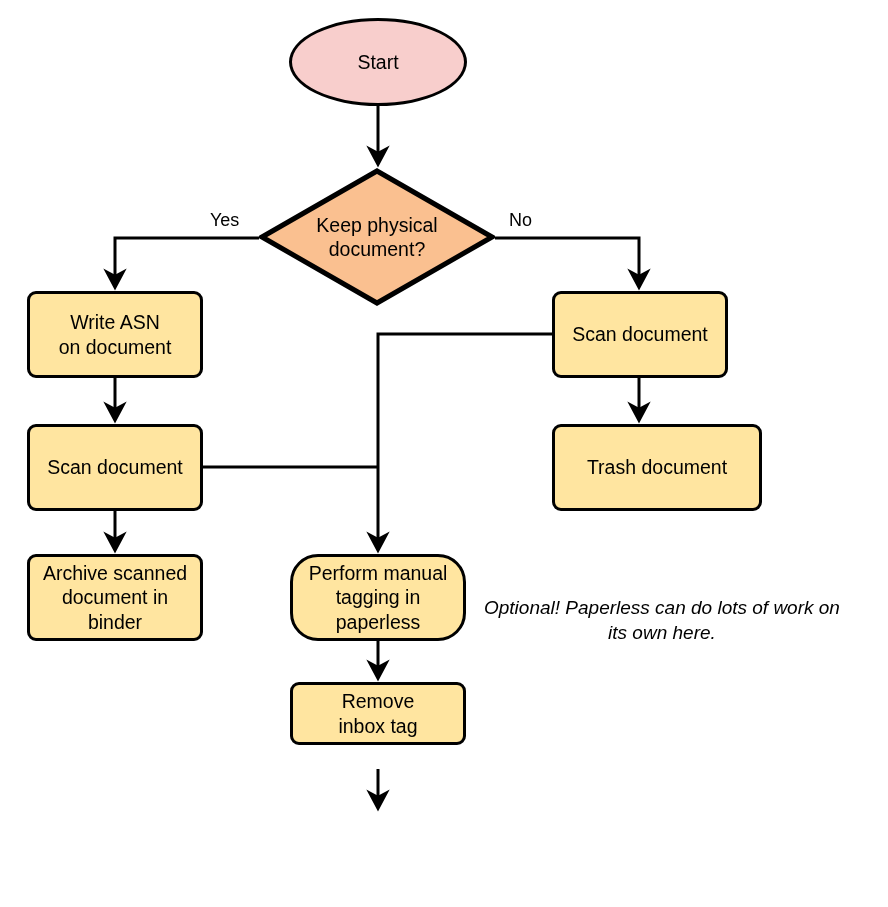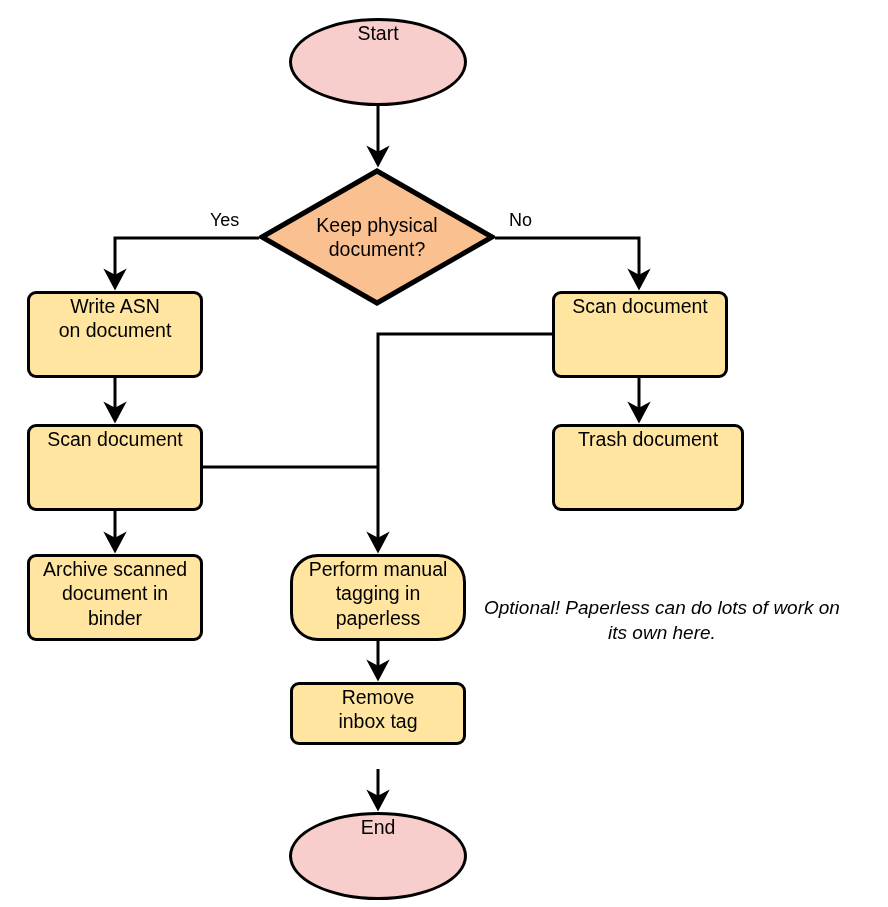--- a/index.html
+++ b/index.html
@@ -24,20 +24,21 @@
     left: 0;
     top: 0;
     width: 888px;
     height: 907px;
     pointer-events: none;
   }
   .node {
     position: absolute;
     box-sizing: border-box;
     display: flex;
+    align-items: center;
     justify-content: center;
     text-align: center;
     line-height: 1.25;
     font-size: 19.5px;
     color: #000000;
     white-space: pre-line;
   }
   .node-terminal {
     background: #f8cecc;
     border: 3px solid #000000;
@@ -147,35 +148,32 @@
   <div class="node node-process" style="left:27px; top:554px; width:176px; height:87px;">
     <span>Archive scanned
 document in
 binder</span>
   </div>
 
   <div class="node node-process" style="left:552px; top:291px; width:176px; height:87px;">
     <span>Scan document</span>
   </div>
 
-  <div class="node node-process" style="left:552px; top:424px; width:192px; height:87px;">
+  <div class="node node-process" style="left:552px; top:424px; width:210px; height:87px;">
     <span>Trash document</span>
   </div>
 
   <div class="node node-process" style="left:290px; top:554px; width:176px; height:87px;border-radius:28px;">
     <span>Perform manual
 tagging in
 paperless</span>
   </div>
 
   <div class="node node-process" style="left:290px; top:682px; width:176px; height:63px;">
     <span>Remove
 inbox tag</span>
   </div>
 
-  <div class="node node-terminal" style="left:289px; top:812px; width:178px; height:88px;">
-    <span>End</span>
-  </div>
 
   <div class="annotation" style="left:484px; top:596px;text-align:center;">Optional! Paperless can do lots of work on
 its own here.</div>
 
 </div>
 
 </body></html>

